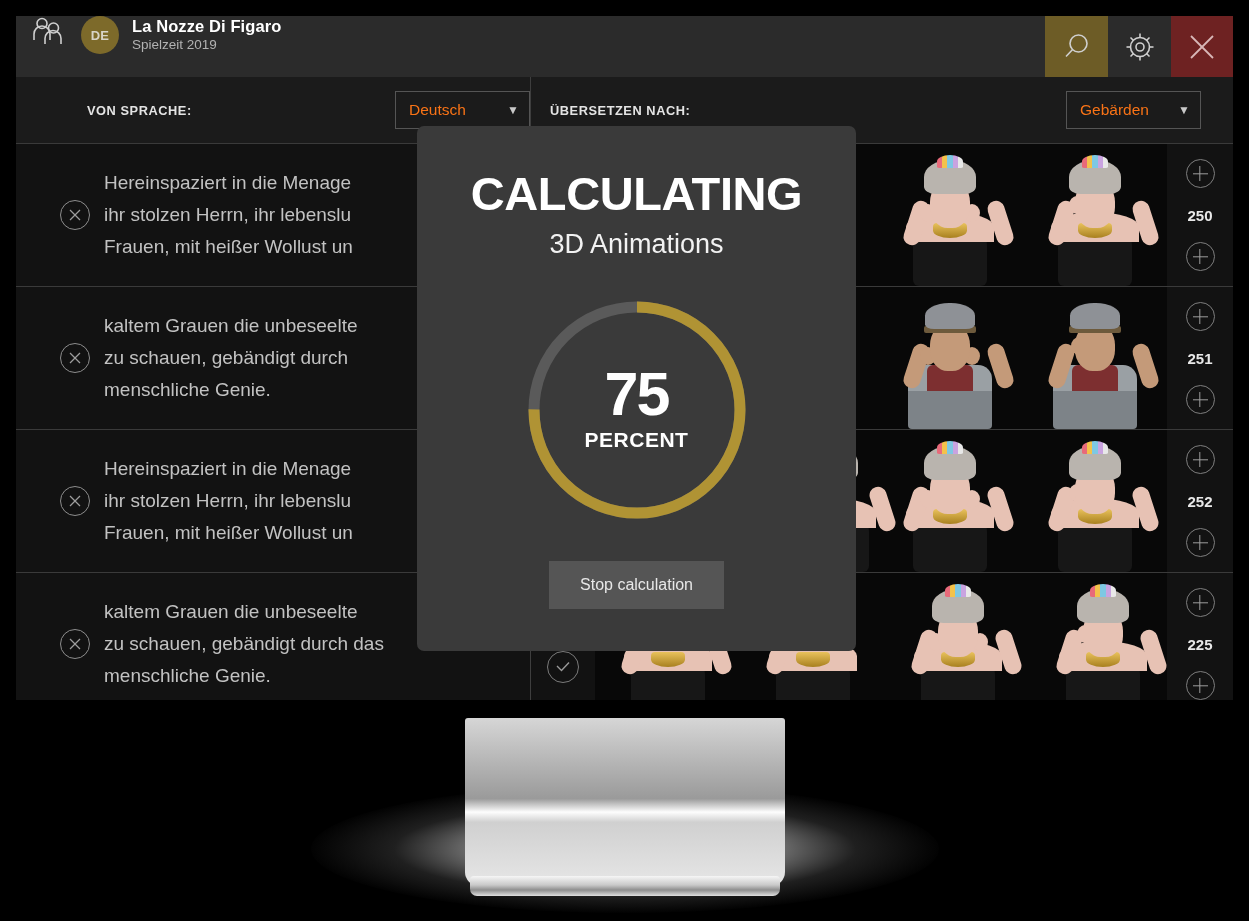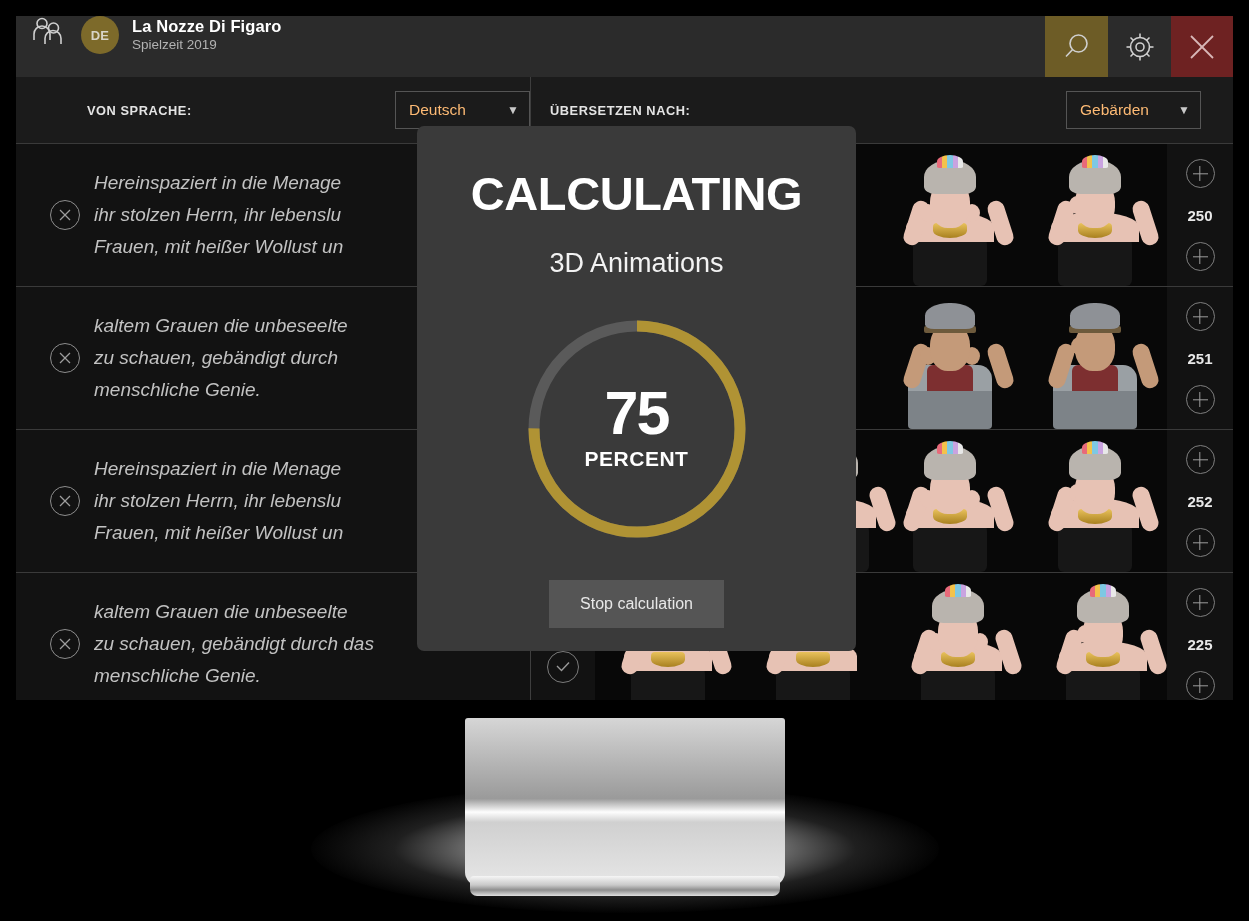--- a/index.html
+++ b/index.html
@@ -73,39 +73,38 @@
   }
   .dropdown {
     position: absolute; top: 50%; transform: translateY(-50%);
     height: 38px; width: 135px;
     border: 1px solid #555; background: transparent;
     display: flex; align-items: center; justify-content: space-between;
     padding: 0 10px 0 13px;
   }
   #dd-from { right: 0px; }
   #dd-to   { right: 32px; }
-  .dd-value { color: #fdba74; font-size: 15.5px; }
+  .dd-value { color: #f97316; font-size: 15.5px; }
   .dd-caret { color: #c9c9c9; font-size: 12px; }
 
   
   #rows {
     position: absolute; left: 0; top: 128px; right: 0; bottom: 0;
     overflow: hidden;
   }
   .row {
     position: relative;
     height: 143px;
     border-bottom: 1px solid #3a3a3a;
     display: flex; align-items: stretch;
   }
   .row-left {
     width: 514px; flex: none; position: relative;
     display: flex; align-items: center; gap: 14px;
-    padding: 0 12px 0 34px;
-    font-style: italic;
+    padding: 0 12px 0 44px;
   }
   .icon-circle {
     width: 30px; height: 30px; border-radius: 50%;
     border: 1px solid #8d8d8d;
     display: flex; align-items: center; justify-content: center;
     flex: none;
   }
   .row-text {
     color: #c2c2c2; font-size: 19px; line-height: 1.68;
     white-space: pre-line; overflow: hidden;
@@ -185,21 +184,21 @@
     border-radius: 7px;
     z-index: 50;
     display: flex; flex-direction: column; align-items: center;
     padding-top: 44px;
   }
   #modal-title {
     color: #ffffff; font-size: 47px; font-weight: bold;
     letter-spacing: -.4px; line-height: 1;
   }
   #modal-sub {
-    color: #f2f2f2; font-size: 27px; margin-top: 31px; font-weight: normal;
+    color: #f2f2f2; font-size: 27px; margin-top: 12px; font-weight: normal;
   }
   #ring-wrap {
     position: relative; width: 232px; height: 232px; margin-top: 34px;
   }
   #ring-wrap svg { position: absolute; inset: 0; }
   #ring-center {
     position: absolute; inset: 0;
     display: flex; flex-direction: column; align-items: center; justify-content: center;
   }
   #ring-pct { color: #ffffff; font-size: 61px; font-weight: bold; line-height: .88; letter-spacing: -2px; }

